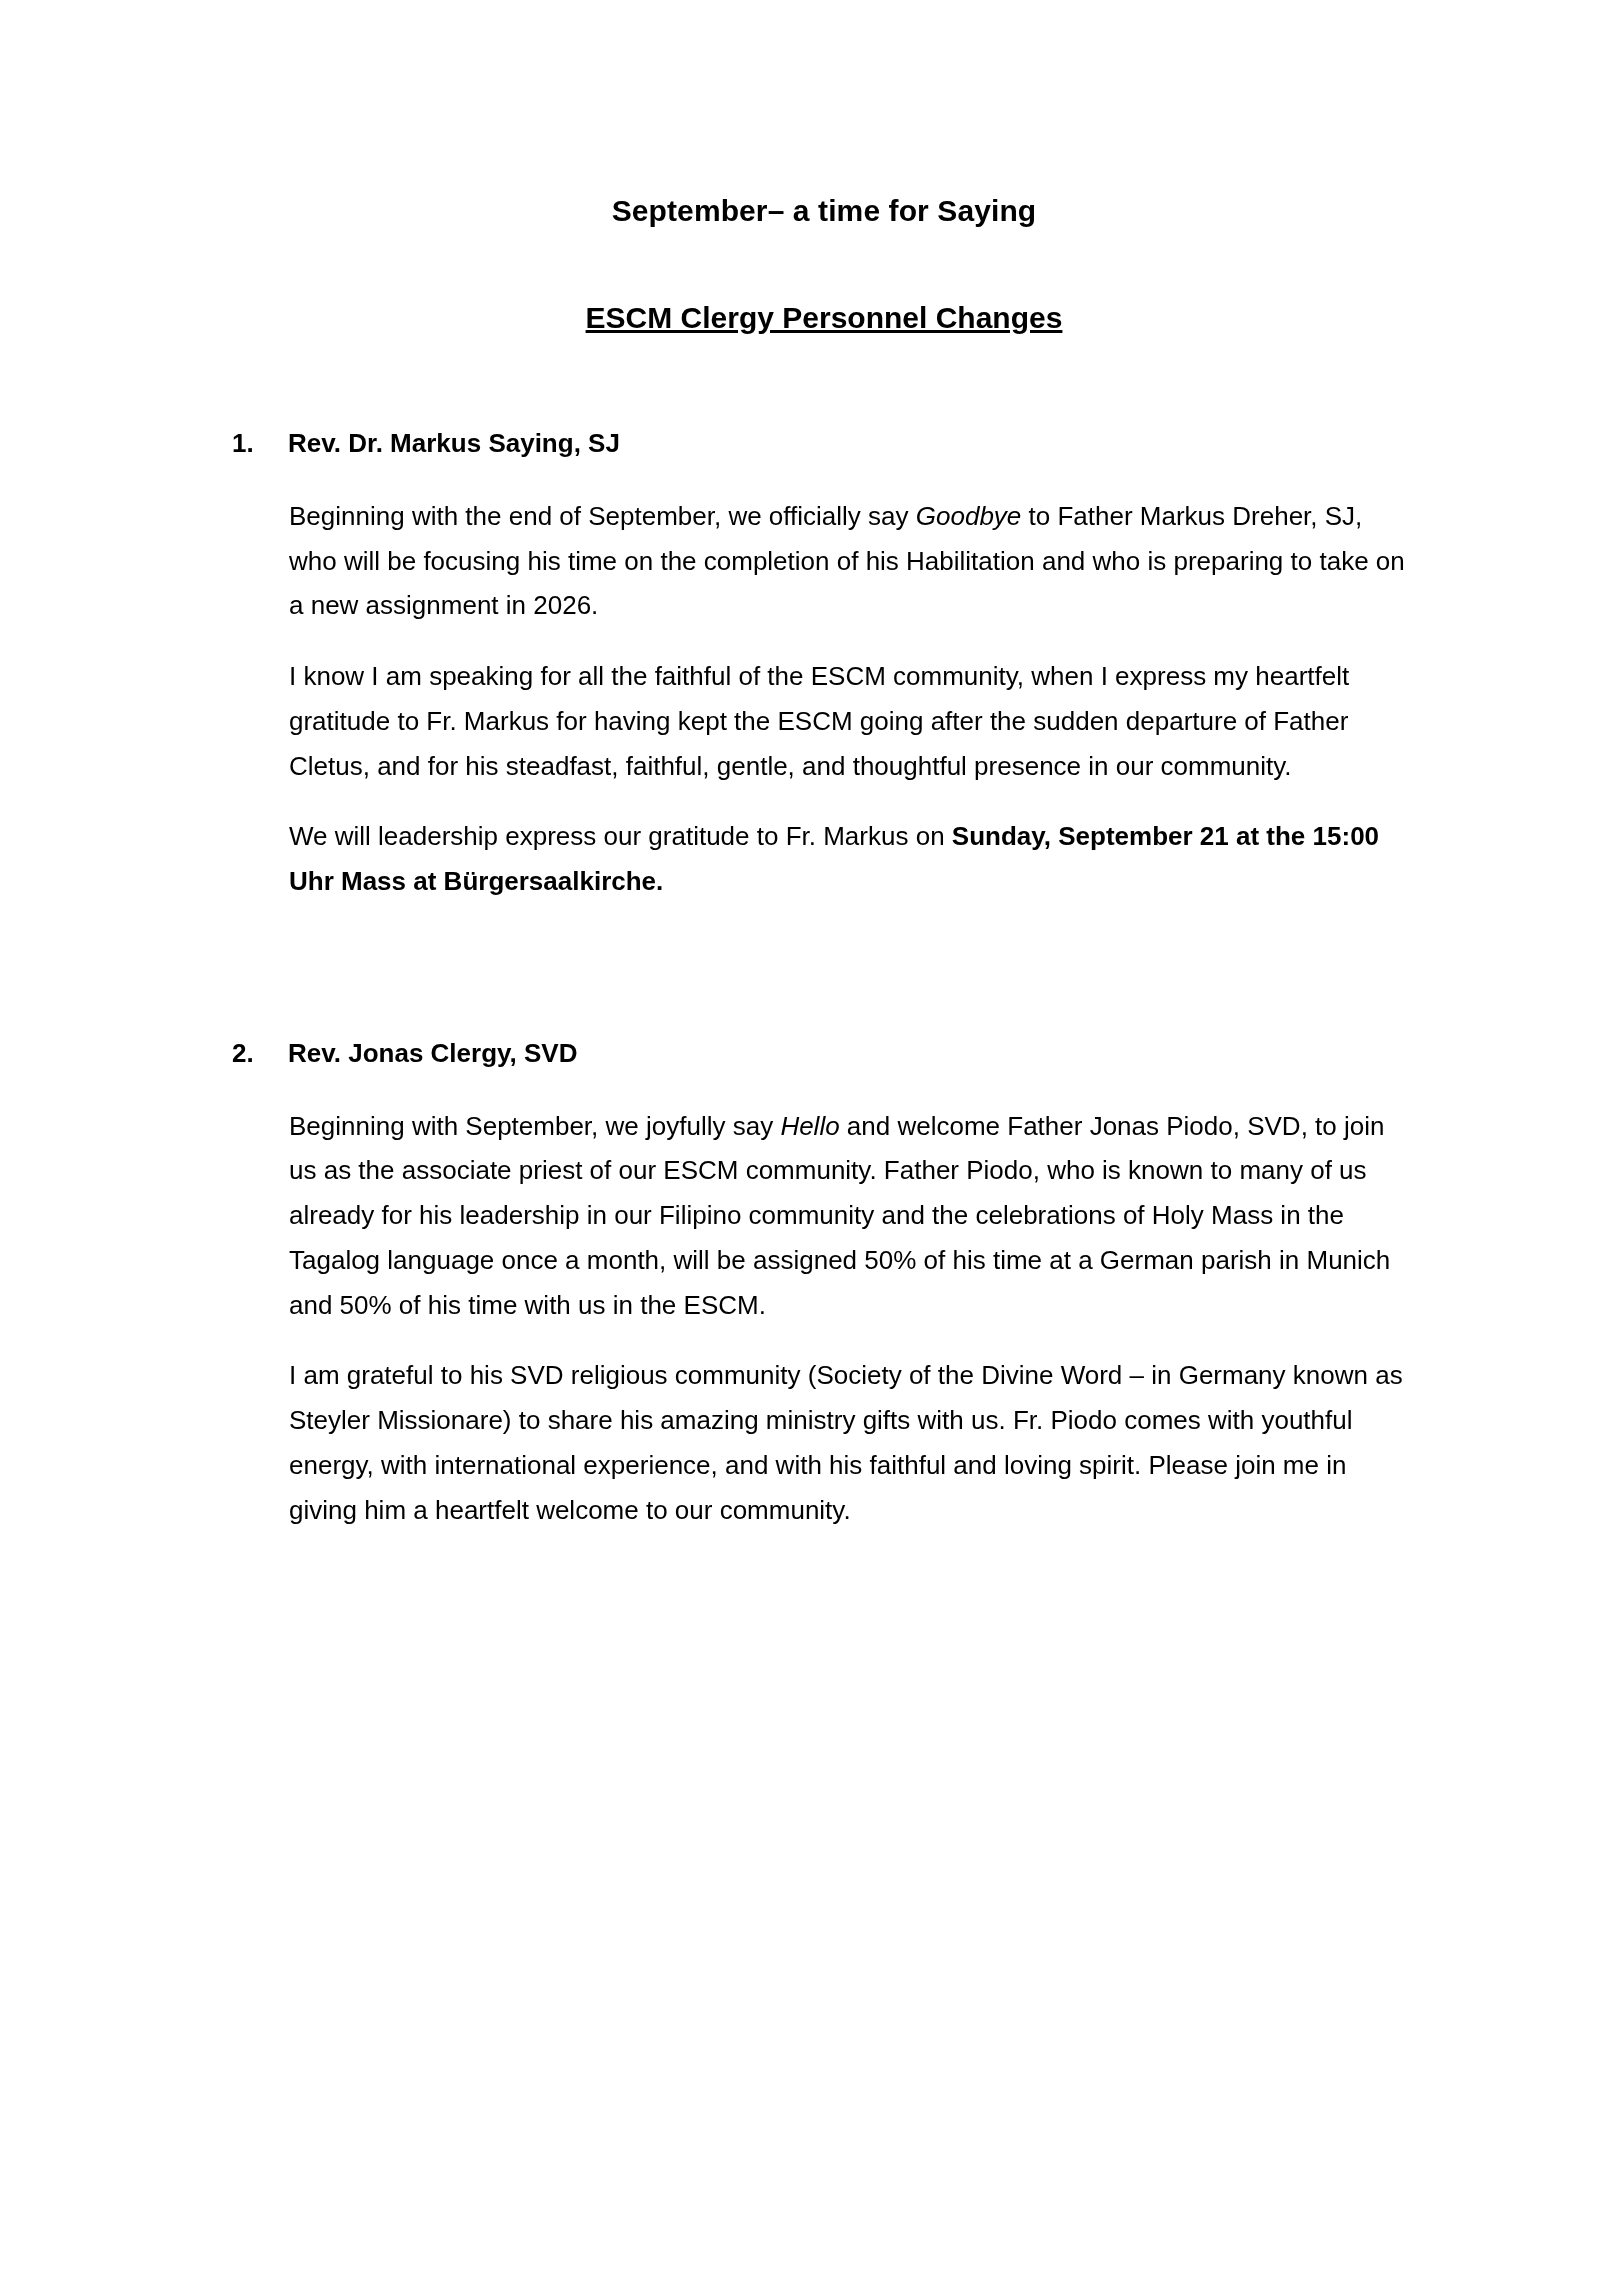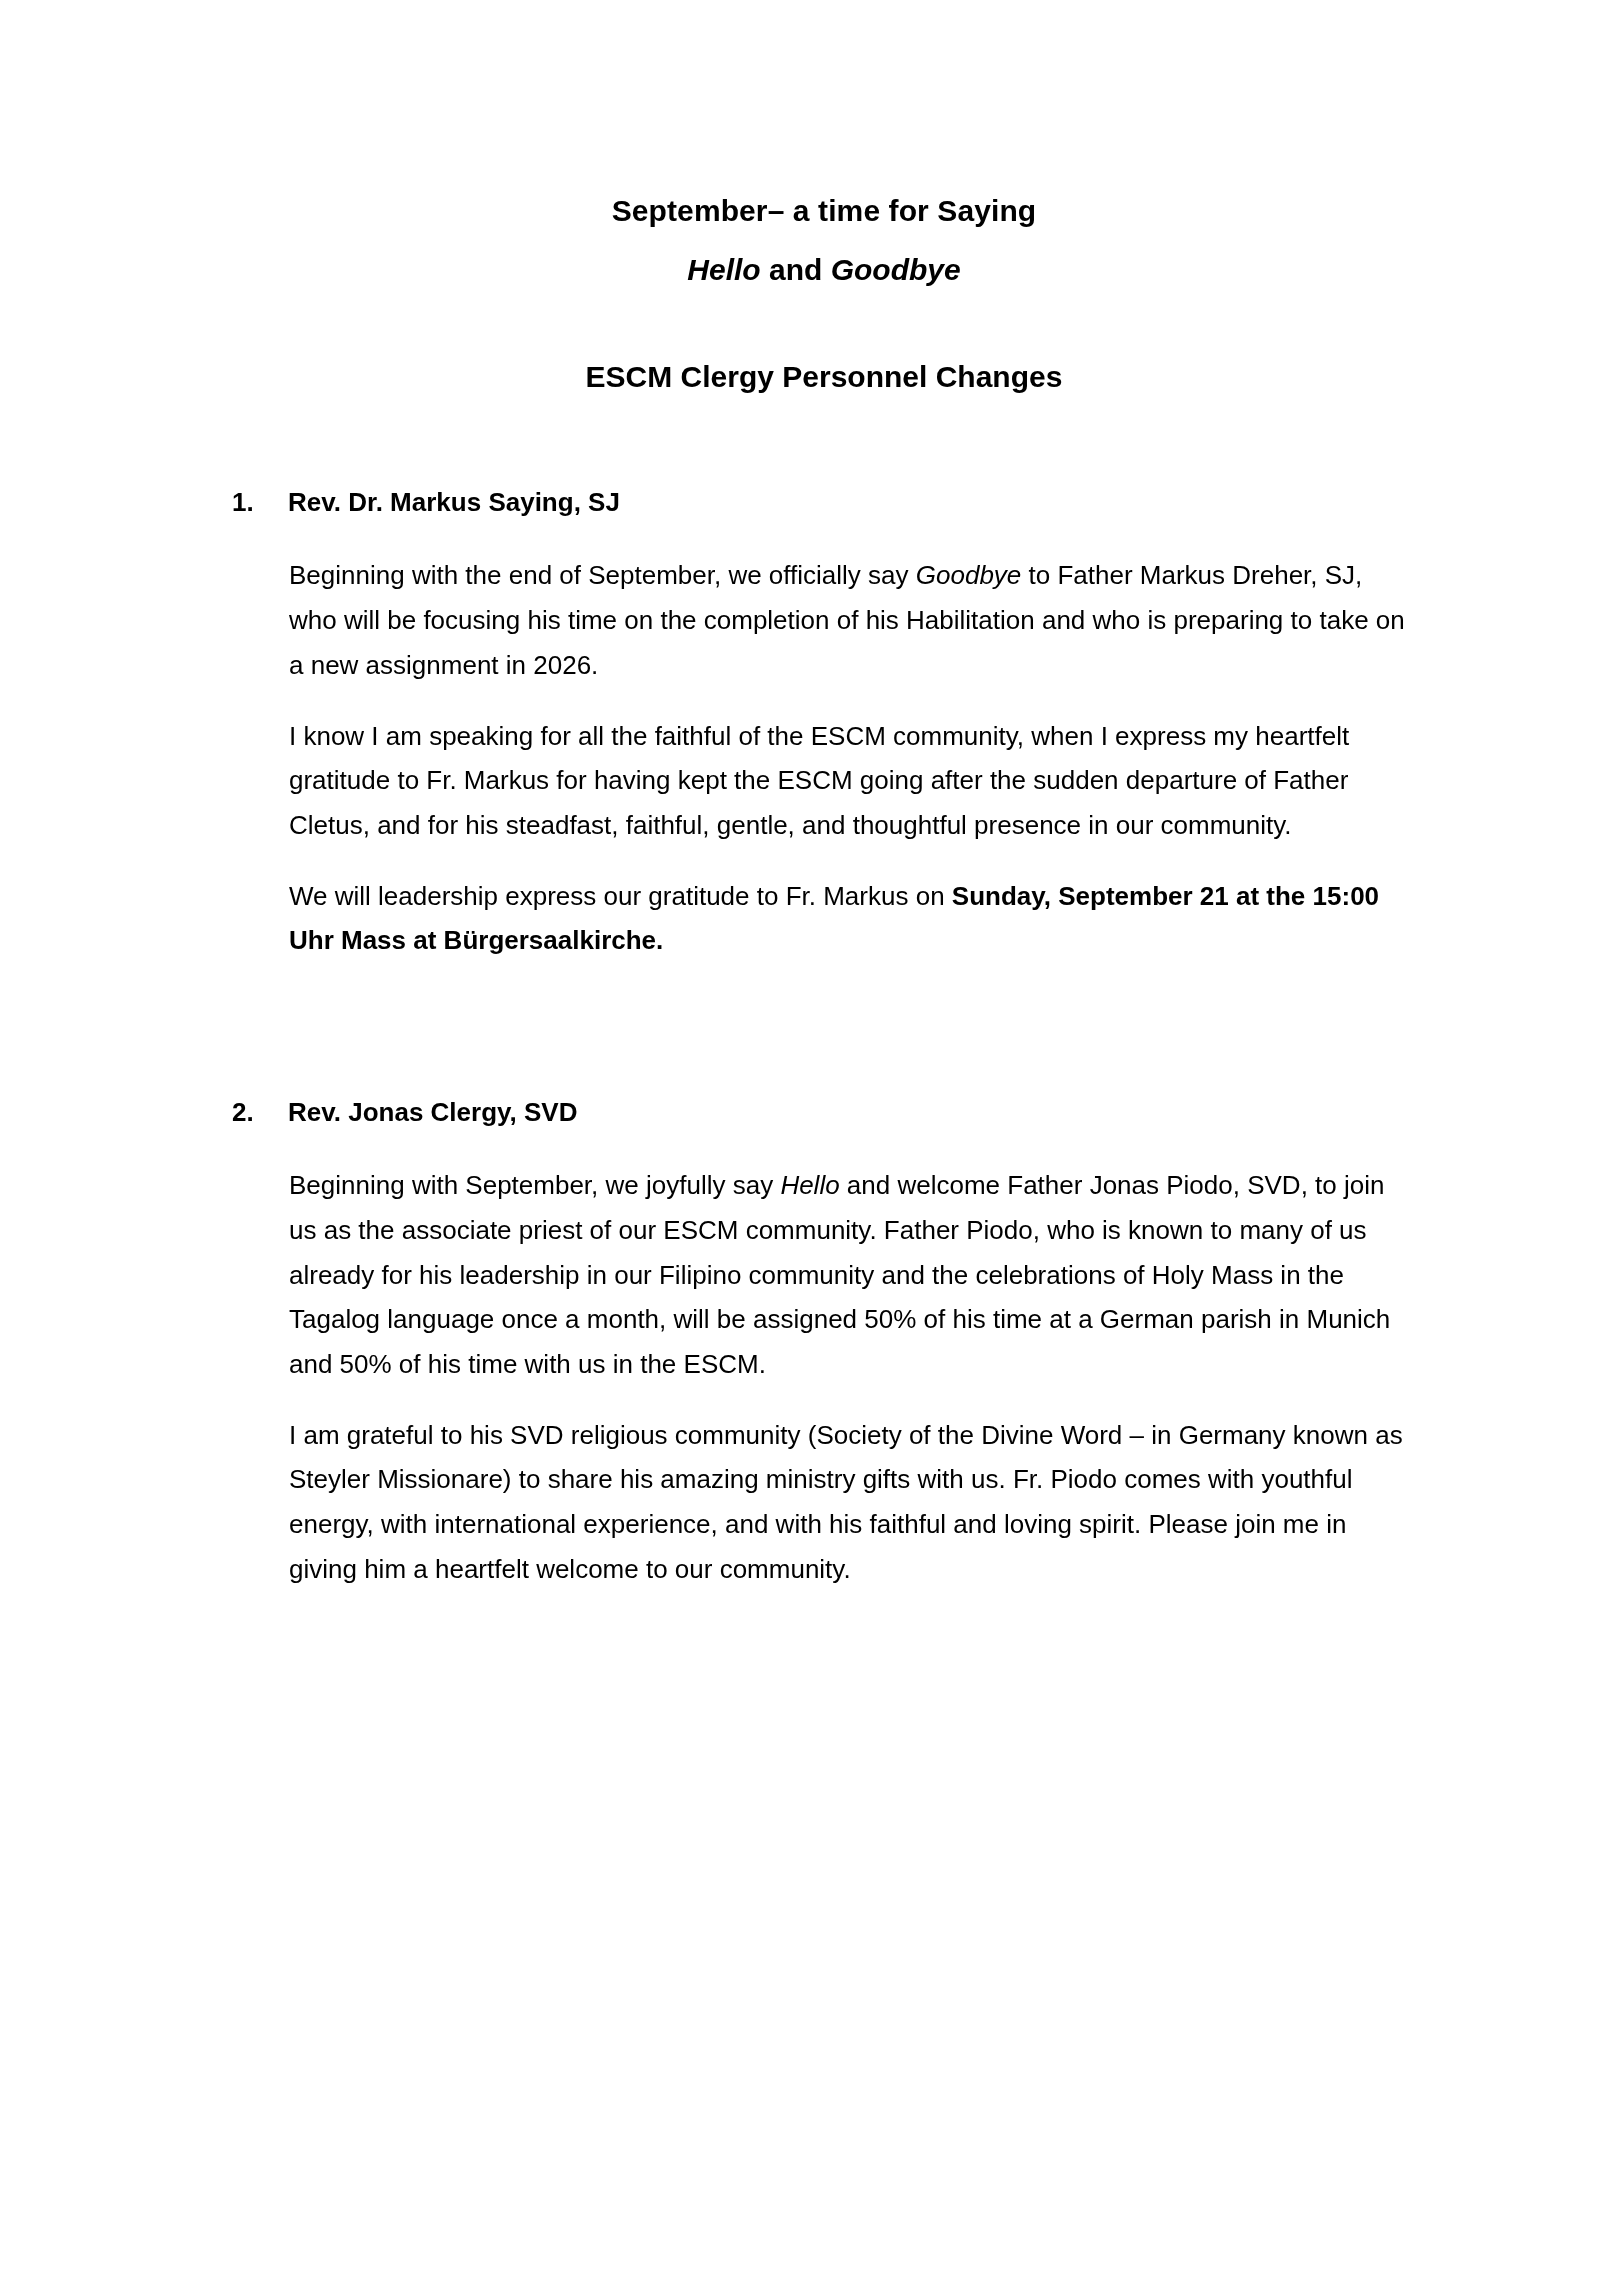--- a/index.html
+++ b/index.html
@@ -59,20 +59,21 @@
     font-weight: bold;
   }
 
   .section-title {
     text-align: center;
     font-size: 30px;
     font-weight: bold;
     line-height: 1.0;
     margin: 0;
     padding-top: 77px;
+    text-decoration: underline;
   }
 
   
   .item-list {
     margin: 0;
     padding: 0;
     list-style: none;
   }
 
   .item {
@@ -128,23 +129,20 @@
 </style>
 </head>
 <body>
 
 <div class="page">
   <div class="content">
 
     <div class="title-block">
       <h1 class="doc-title">September– a time for Saying</h1>
 
-      <div class="doc-subtitle">
-        <em>Hello</em><span> and </span><em>Goodbye</em>
-      </div>
     </div>
 
     <h2 class="section-title">ESCM Clergy Personnel Changes</h2>
 
     <ol class="item-list">
 
       <li class="item item-1">
         <h3 class="item-heading">
           <span class="item-number">1.</span><span>Rev. Dr. Markus Saying, SJ</span>
         </h3>

